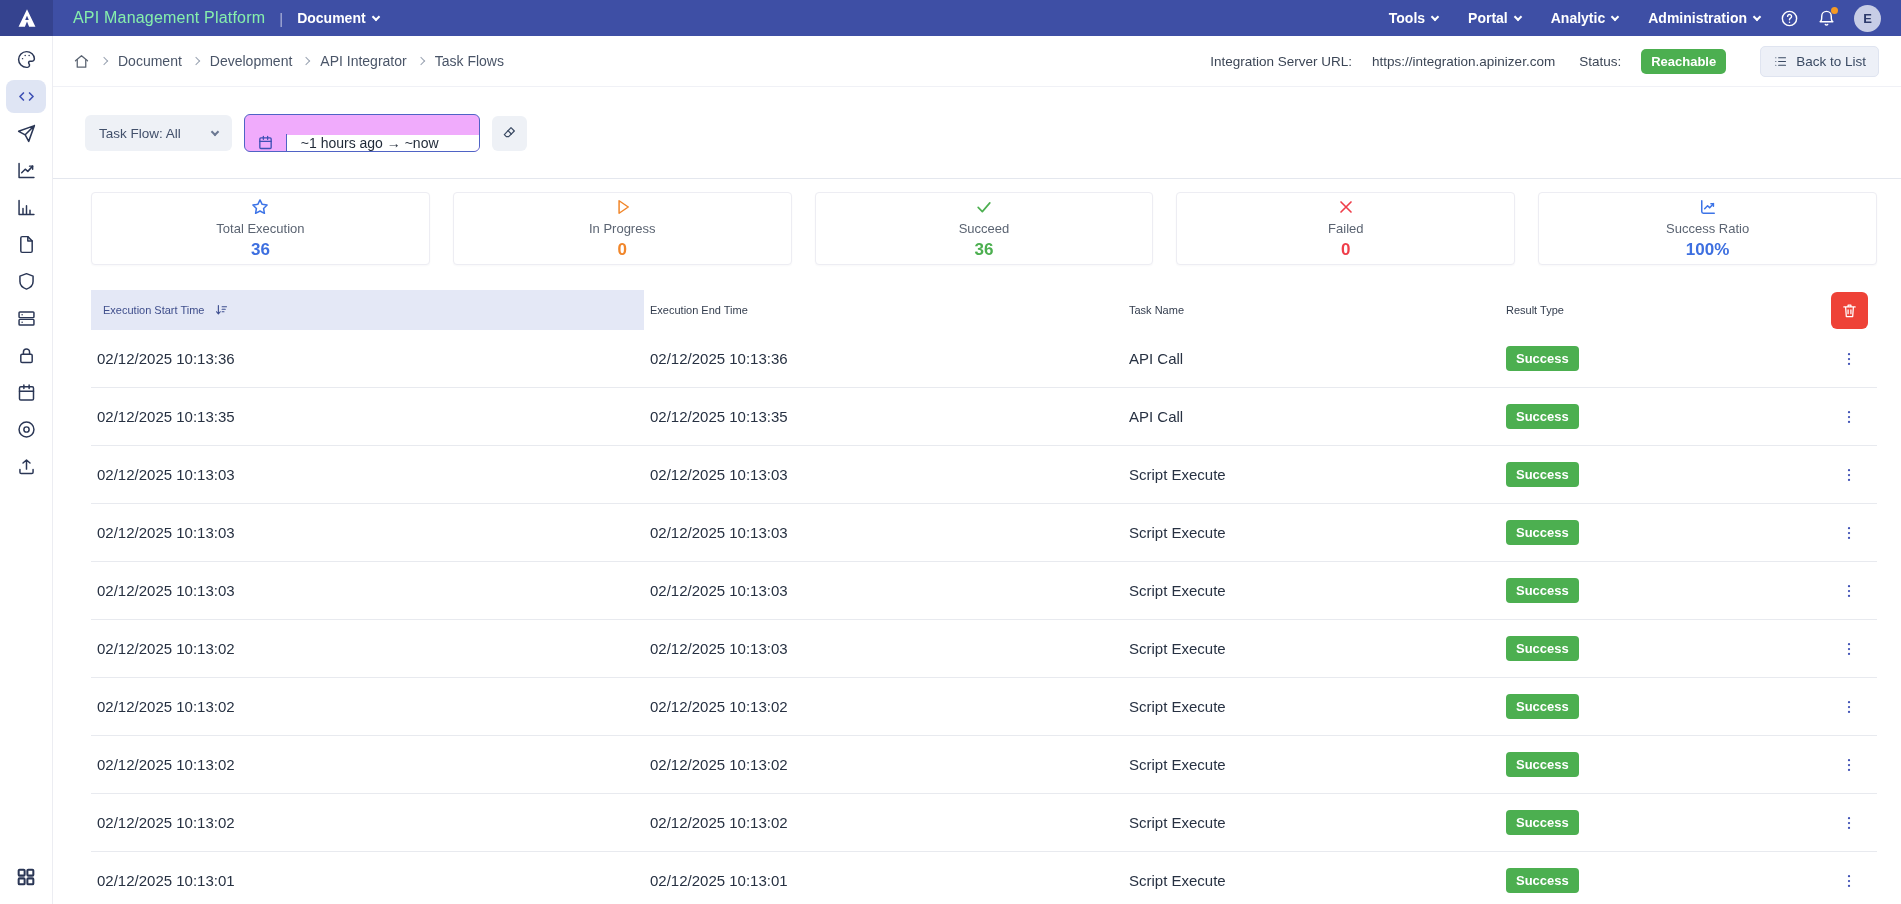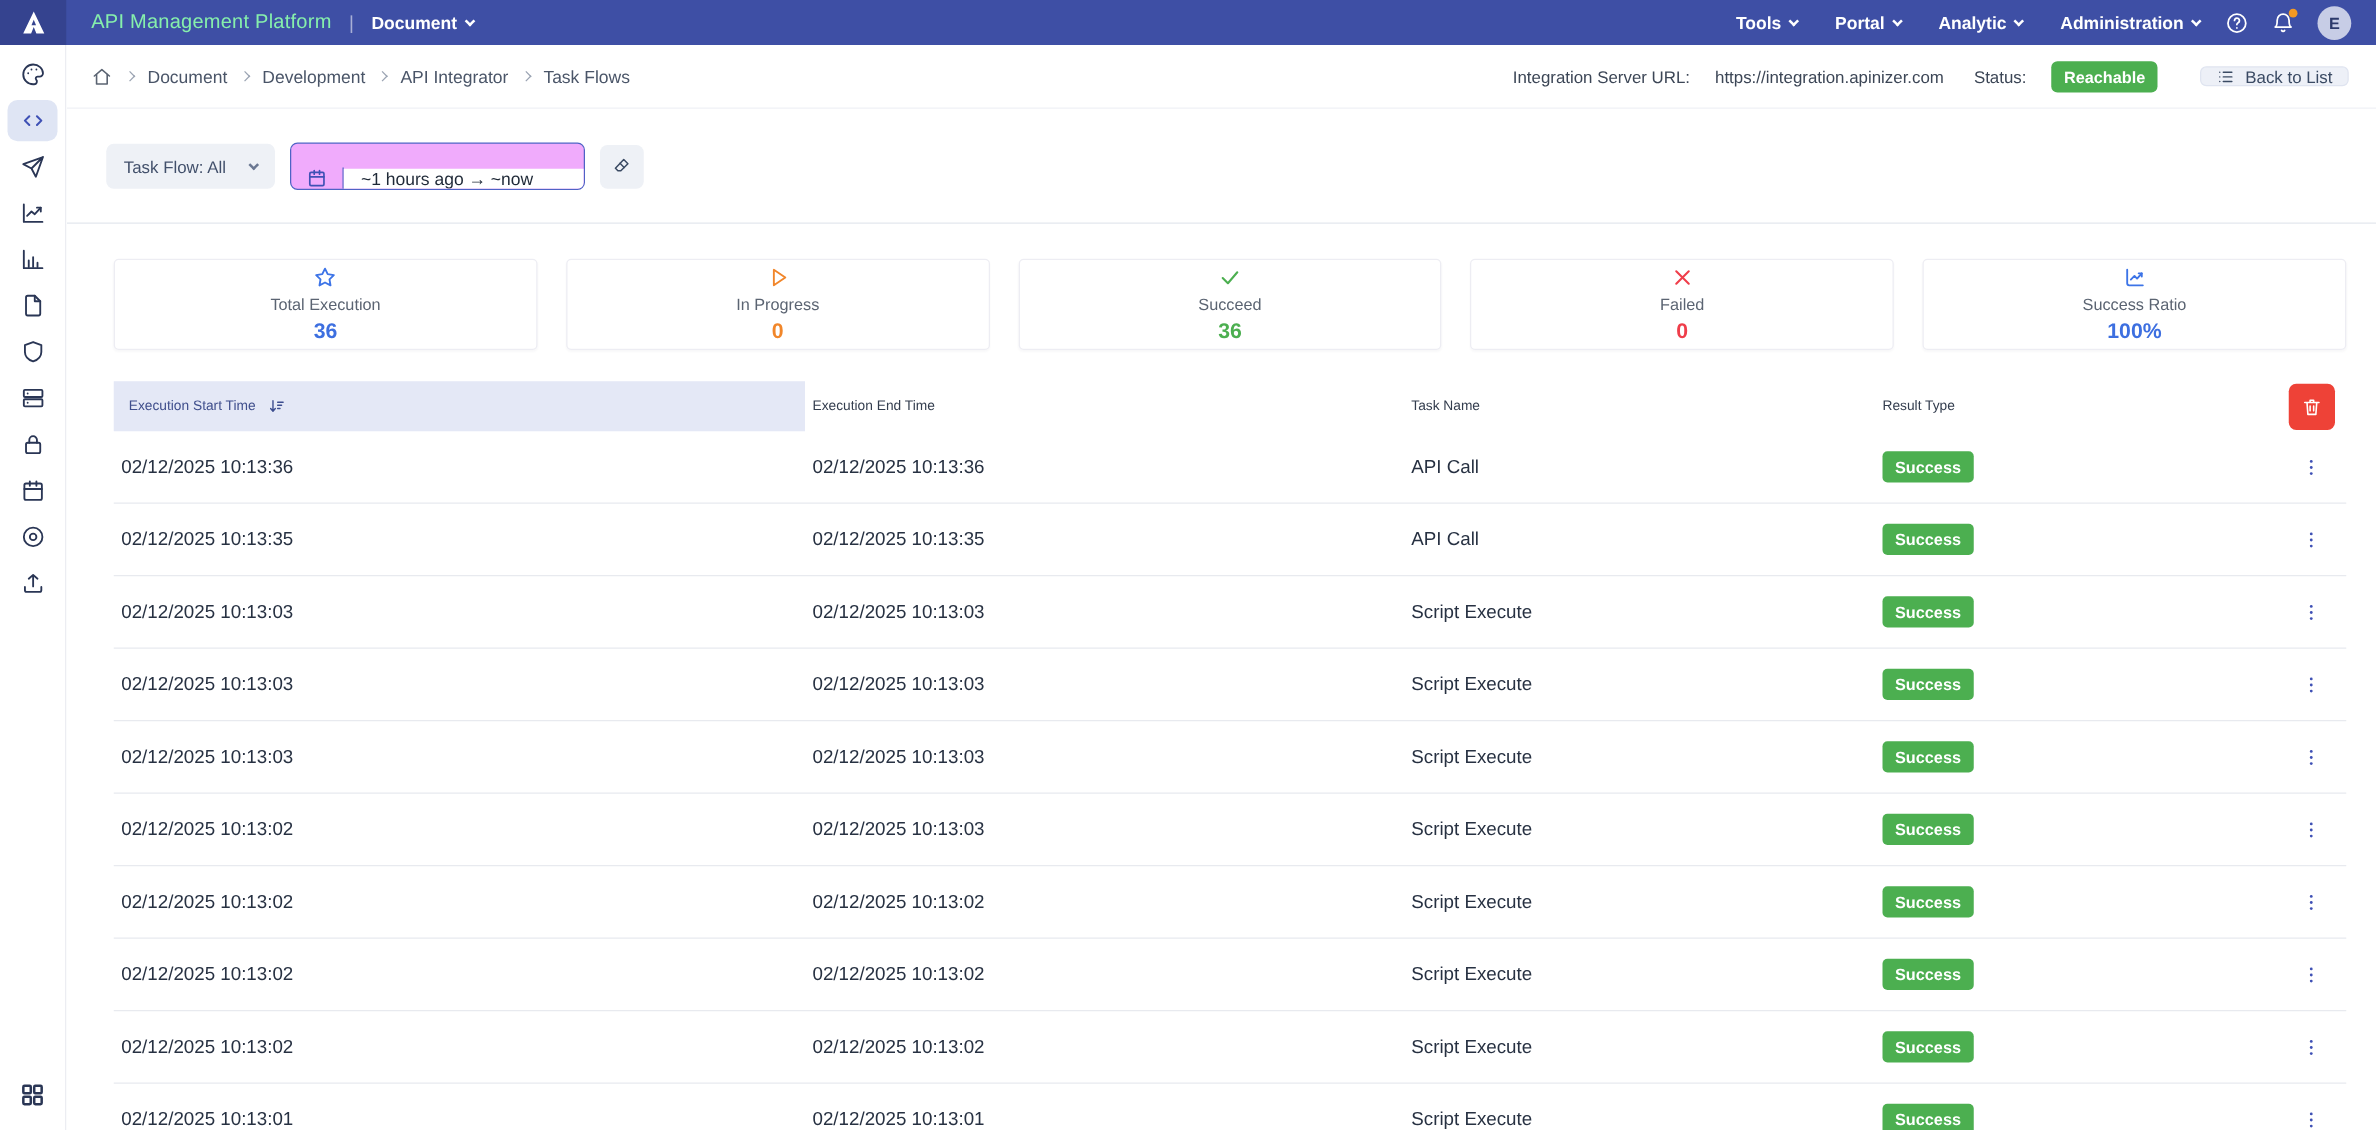--- a/index.html
+++ b/index.html
@@ -37,43 +37,43 @@
   .main { position:absolute; top:36px; left:53px; width:1848px; height:868px; background:#fff; }
   .topbar { height:50px; display:flex; align-items:center; padding:0 22px 0 20px; }
   .crumbs { display:flex; align-items:center; gap:11px; color:#4a5568; font-size:14px; }
   .crumb { cursor:pointer; white-space:nowrap; }
   .crumb-sep { display:inline-block; width:6px; height:6px; border-right:1.8px solid #9aa3b2;
     border-bottom:1.8px solid #9aa3b2; transform:rotate(-45deg); }
   .home-ic { color:#5b6472; display:flex; }
   .top-right { margin-left:auto; display:flex; align-items:center; gap:20px; font-size:13.5px; color:#3c4656; white-space:nowrap; }
   .badge-green { background:#4caf50; color:#fff; font-weight:700; font-size:13px; padding:5px 10px; border-radius:5px; }
   .btn-back { display:flex; align-items:center; gap:8px; background:#edf0f7; border:1px solid #dfe4f0;
-    border-radius:5px; height:16px; padding:0 12px; font-size:13.5px; color:#3a4a63; margin-left:14px;
+    border-radius:5px; height:31px; padding:0 12px; font-size:13.5px; color:#3a4a63; margin-left:14px;
     font-family:inherit; cursor:pointer; }
   .btn-back svg { width:15px; height:15px; }
 
   .content { border-top:1px solid #f0f1f6; }
   .filter-row { display:flex; align-items:center; gap:12px; margin:27px 0 0 32px; }
   .select-box { height:36px; background:#eef1f6; border-radius:6px; display:flex; align-items:center;
-    padding:0 14px; font-size:13.5px; color:#42506b; gap:12px; cursor:pointer; }
+    padding:0 14px; font-size:13.5px; color:#42506b; gap:24px; cursor:pointer; }
   .select-box .chev { border-color:#6b7892; }
   .date-group { display:flex; align-items:flex-end; height:38px; border:1px solid #4f63c5; border-radius:6px;
     overflow:hidden; background:#f0abfc; }
   .date-cal { width:42px; display:flex; align-items:center; justify-content:center;
     border-right:1px solid #4f63c5; color:#3f51b5; cursor:pointer; }
   .date-cal svg { width:17px; height:17px; }
   .date-input { border:none; outline:none; width:192px; padding:0 14px; font-size:14px; color:#1f2937; font-family:inherit; }
   .eraser-btn { width:35px; height:35px; background:#eef1f6; border:none; border-radius:6px;
     display:flex; align-items:center; justify-content:center; color:#3a4a63; cursor:pointer; }
   .eraser-btn svg { width:16px; height:16px; }
 
   .hr { border:none; border-top:1px solid #e4e7ee; margin:26px 0 0 0; }
 
   
-  .cards { display:flex; gap:23px; margin:28px 24px 0 38px; }
+  .cards { display:flex; gap:23px; margin:13px 24px 0 38px; }
   .card { flex:1; border:1px solid #ededf3; border-radius:4px; background:#fff; height:73px;
     display:flex; flex-direction:column; align-items:center; justify-content:center; gap:4px;
     box-shadow:0 1px 2px rgba(20,30,60,.03); }
   .card svg { width:20px; height:20px; }
   .card-label { font-size:13px; color:#5b6472; }
   .card-value { font-size:17px; font-weight:700; }
 
   
   .table-wrap { margin:25px 24px 0 38px; }
   .thead, .row { display:grid; grid-template-columns:553px 479px 377px 1fr 56px; align-items:center; }

